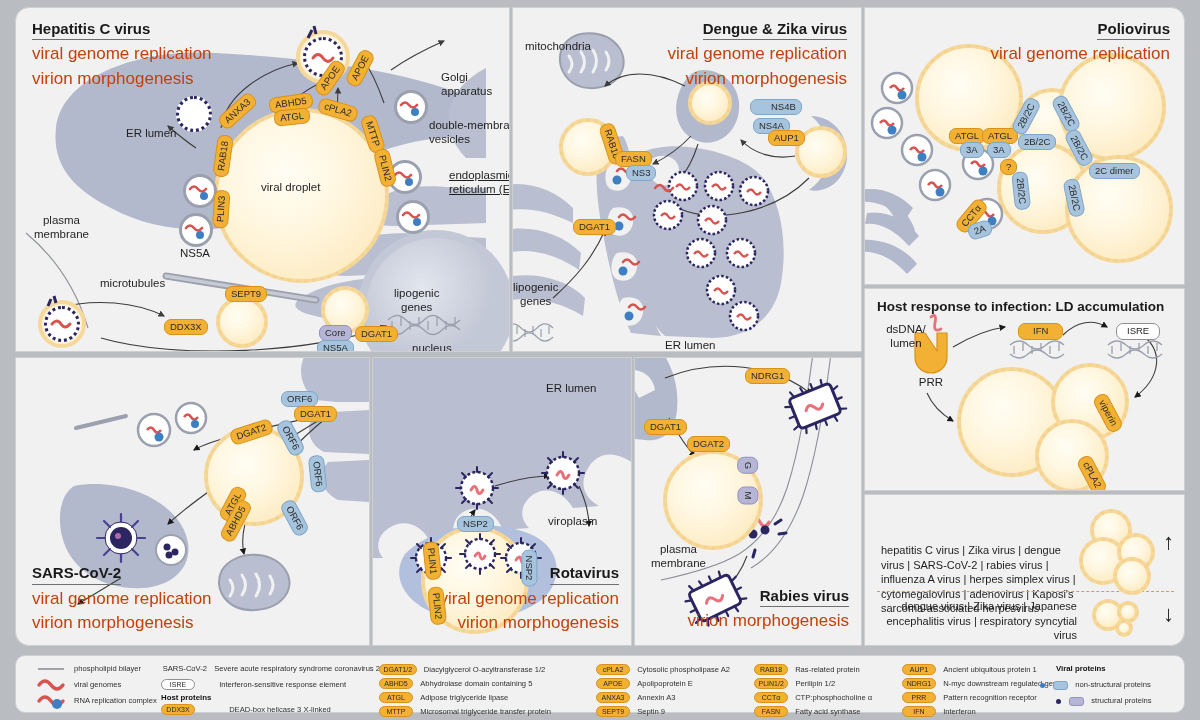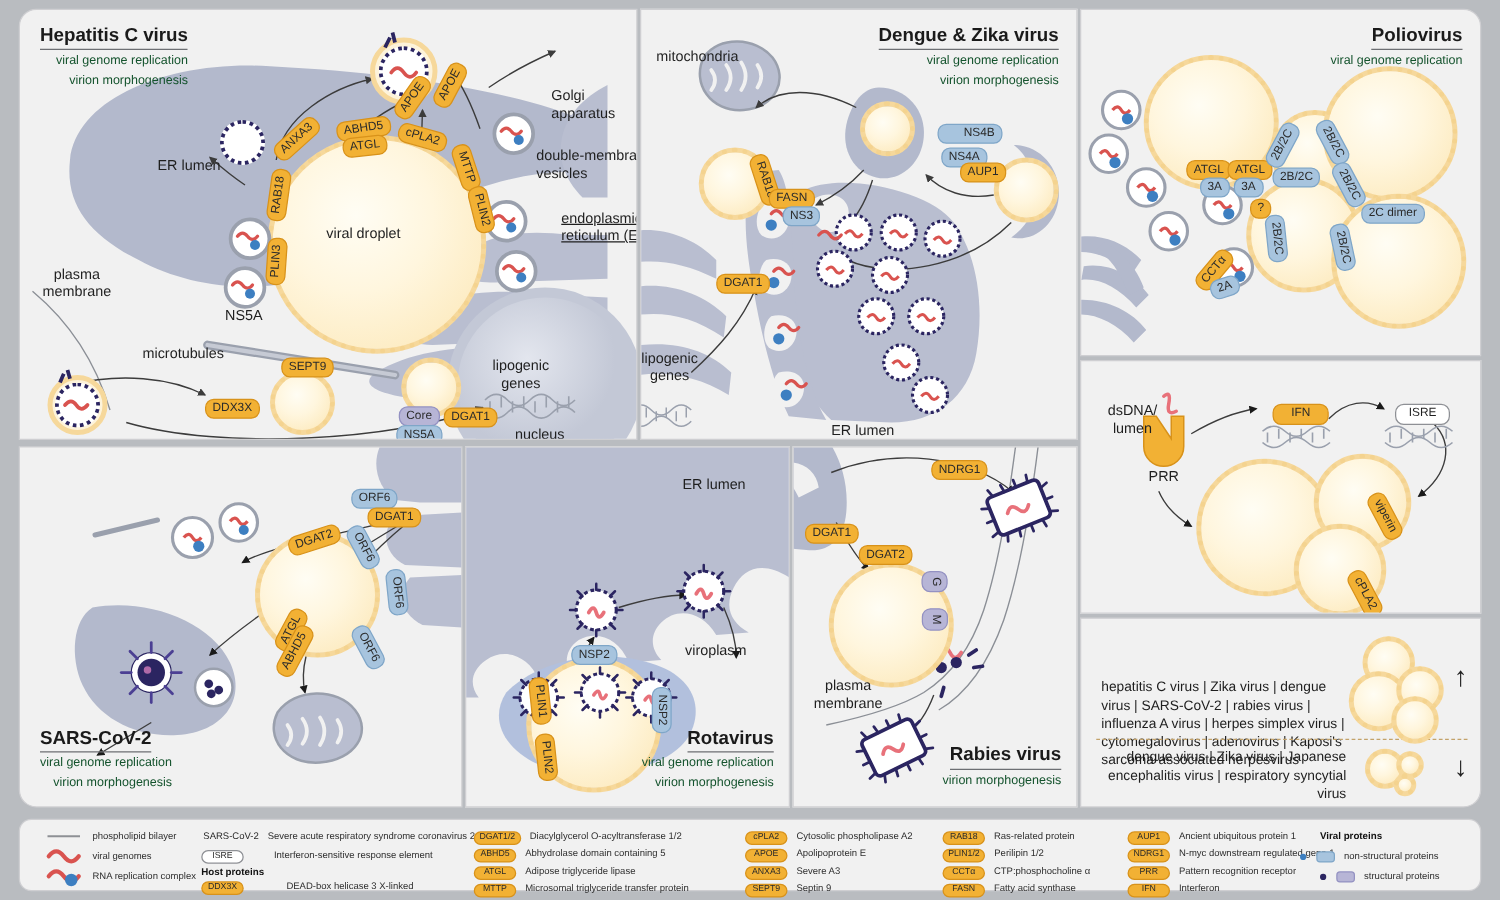--- a/index.html
+++ b/index.html
@@ -20,21 +20,21 @@
   .panel.rt  { border-top-right-radius:14px; }
   .panel.lt  { border-top-left-radius:14px; }
   .panel.lb  { border-bottom-left-radius:14px; }
   .panel.rb  { border-bottom-right-radius:14px; }
 
   .title {
     font-size:15px; font-weight:bold; color:#1a1a1a;
     border-bottom:1.5px solid #6d6f73; display:inline-block;
     padding-bottom:2px; line-height:1.15;
   }
-  .subtitle { font-size:10px; color:#14532d; line-height:1.25; margin-top:3px;text-align:right; }
+  .subtitle { font-size:17px; color:#c2410c; line-height:1.25; margin-top:3px; }
   .ttl-wrap { position:absolute; }
   .ttl-wrap.right { text-align:right; }
   .ttl-wrap.right .title { display:inline-block; }
 
   .lbl { font-size:11.5px; color:#1f1f1f; line-height:1.25; position:absolute; }
   .lbl.c { text-align:center; }
 
   
   .pill {
     position:absolute; border-radius:7px; font-size:9.5px;
@@ -186,21 +186,21 @@
   <div class="lbl" style="left:245px; top:172px;">viral droplet</div>
   <div class="lbl" style="left:425px; top:62px; white-space:pre;">Golgi
 apparatus</div>
   <div class="lbl" style="left:413px; top:110px; white-space:pre;">double-membrane
 vesicles</div>
   <div class="lbl" style="left:433px; top:160px; white-space:pre;text-decoration:underline;">endoplasmic
 reticulum (ER)</div>
   <div class="lbl c" style="left:18px; top:205px; white-space:pre;">plasma
 membrane</div>
   <div class="lbl" style="left:164px; top:238px;">NS5A</div>
-  <div class="lbl" style="left:98px; top:268px;">microtubules</div>
+  <div class="lbl" style="left:84px; top:268px;">microtubules</div>
   <div class="lbl c" style="left:378px; top:278px; white-space:pre;">lipogenic
 genes</div>
   <div class="lbl" style="left:396px; top:333px;">nucleus</div>
 
   <svg width="495" height="345">
     <g stroke="#9aa0ad" stroke-width="1.3" fill="none">
       <path d="M372 312 q9 -9 18 0 q9 9 18 0 q9 -9 18 0 q9 9 18 0"></path>
       <path d="M372 322 q9 9 18 0 q9 -9 18 0 q9 9 18 0 q9 -9 18 0"></path>
       <path d="M376 313 l0 9 M385 318 l0 -9 M394 313 l0 9 M403 318 l0 -9 M412 313 l0 9 M421 318 l0 -9 M430 313 l0 9 M439 318 l0 -9"></path>
     </g>
@@ -455,20 +455,21 @@
       <path d="M243 56 q9 -8 18 0 q9 8 18 0 q9 -8 18 0"></path>
       <path d="M243 65 q9 8 18 0 q9 -8 18 0 q9 8 18 0"></path>
       <path d="M247 57 l0 8 M256 62 l0 -8 M265 57 l0 8 M274 62 l0 -8 M283 57 l0 8 M292 62 l0 -8"></path>
     </g>
   </svg>
 
   <div class="ld" style="left:92px; top:78px; width:110px; height:110px;"></div>
   <div class="ld" style="left:186px; top:74px; width:78px; height:78px;"></div>
   <div class="ld" style="left:170px; top:130px; width:74px; height:74px;"></div>
 
+  <div class="title" style="position:absolute; left:12px; top:10px; border-bottom:none; font-size:13.5px;">Host response to infection: LD accumulation</div>
   <div class="lbl c" style="left:10px; top:33px; white-space:pre; width:62px;">dsDNA/
 lumen</div>
   <div class="lbl c" style="left:40px; top:86px; width:52px;">PRR</div>
 
   <div class="pill host" style="left:153px; top:34px; padding:2px 14px;">IFN</div>
   <div class="pill white" style="left:251px; top:34px; padding:2px 10px;">ISRE</div>
   <div class="pill host" style="left:223px; top:116px; transform:rotate(62deg);">viperin</div>
   <div class="pill host" style="left:207px; top:178px; transform:rotate(62deg);">cPLA2</div>
 </div>
 
@@ -827,21 +828,21 @@
   <div class="lg-row" style="left:580px; top:8px;">
     <span class="lg-pill">cPLA2</span>
     <span class="lg-txt">Cytosolic phospholipase A2</span>
   </div>
   <div class="lg-row" style="left:580px; top:22px;">
     <span class="lg-pill">APOE</span>
     <span class="lg-txt">Apolipoprotein E</span>
   </div>
   <div class="lg-row" style="left:580px; top:36px;">
     <span class="lg-pill">ANXA3</span>
-    <span class="lg-txt">Severe A3</span>
+    <span class="lg-txt">Annexin A3</span>
   </div>
   <div class="lg-row" style="left:580px; top:50px;">
     <span class="lg-pill">SEPT9</span>
     <span class="lg-txt">Septin 9</span>
   </div>
 
   <div class="lg-row" style="left:738px; top:8px;">
     <span class="lg-pill">RAB18</span>
     <span class="lg-txt">Ras-related protein</span>
   </div>

